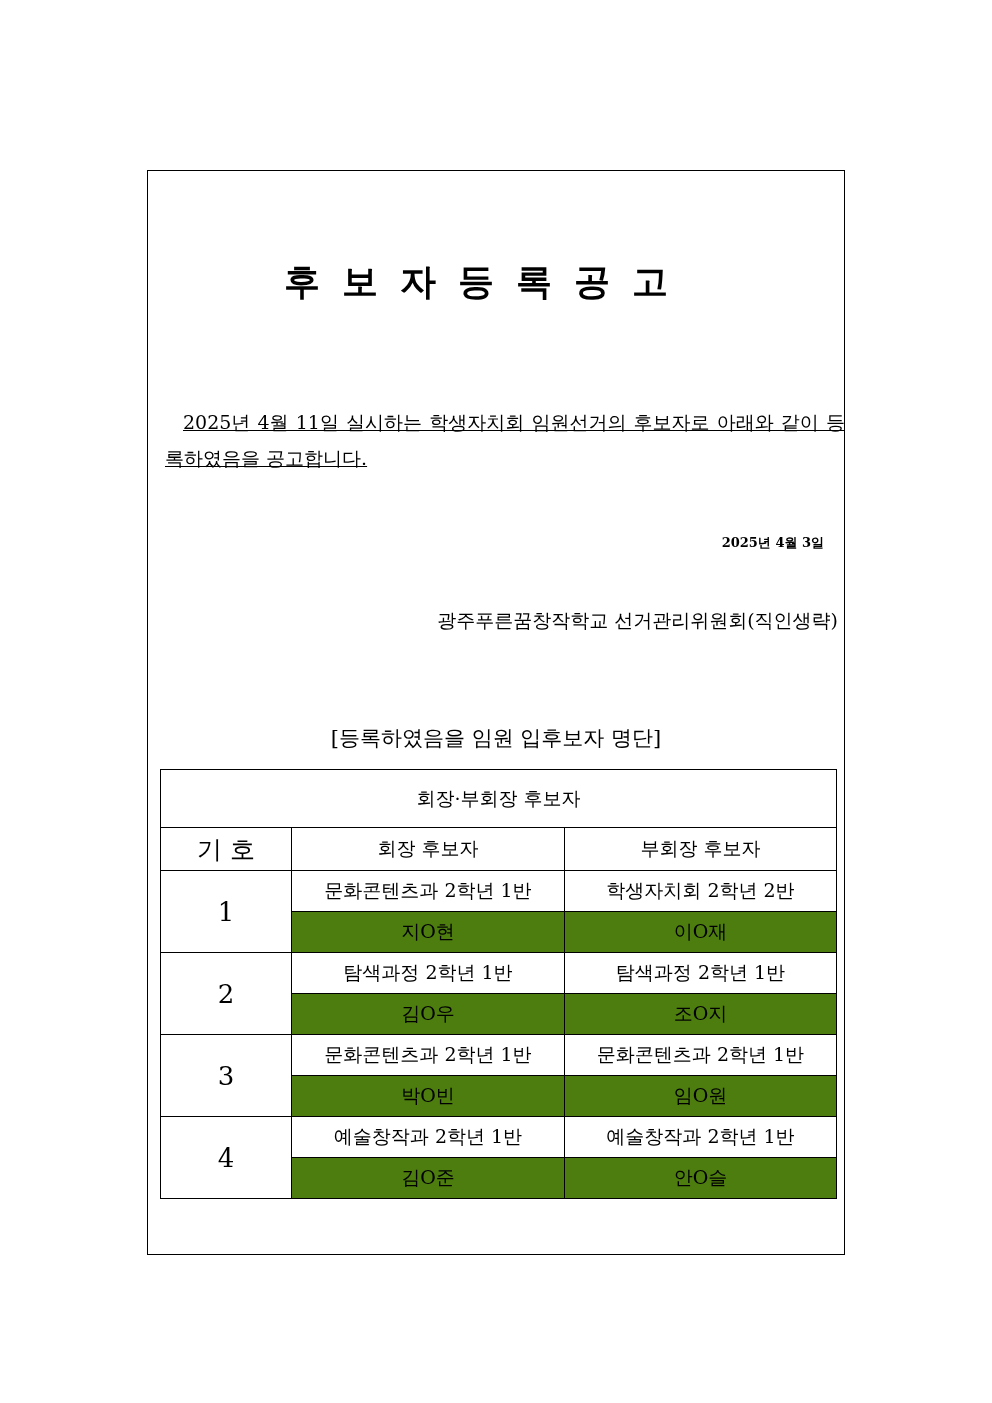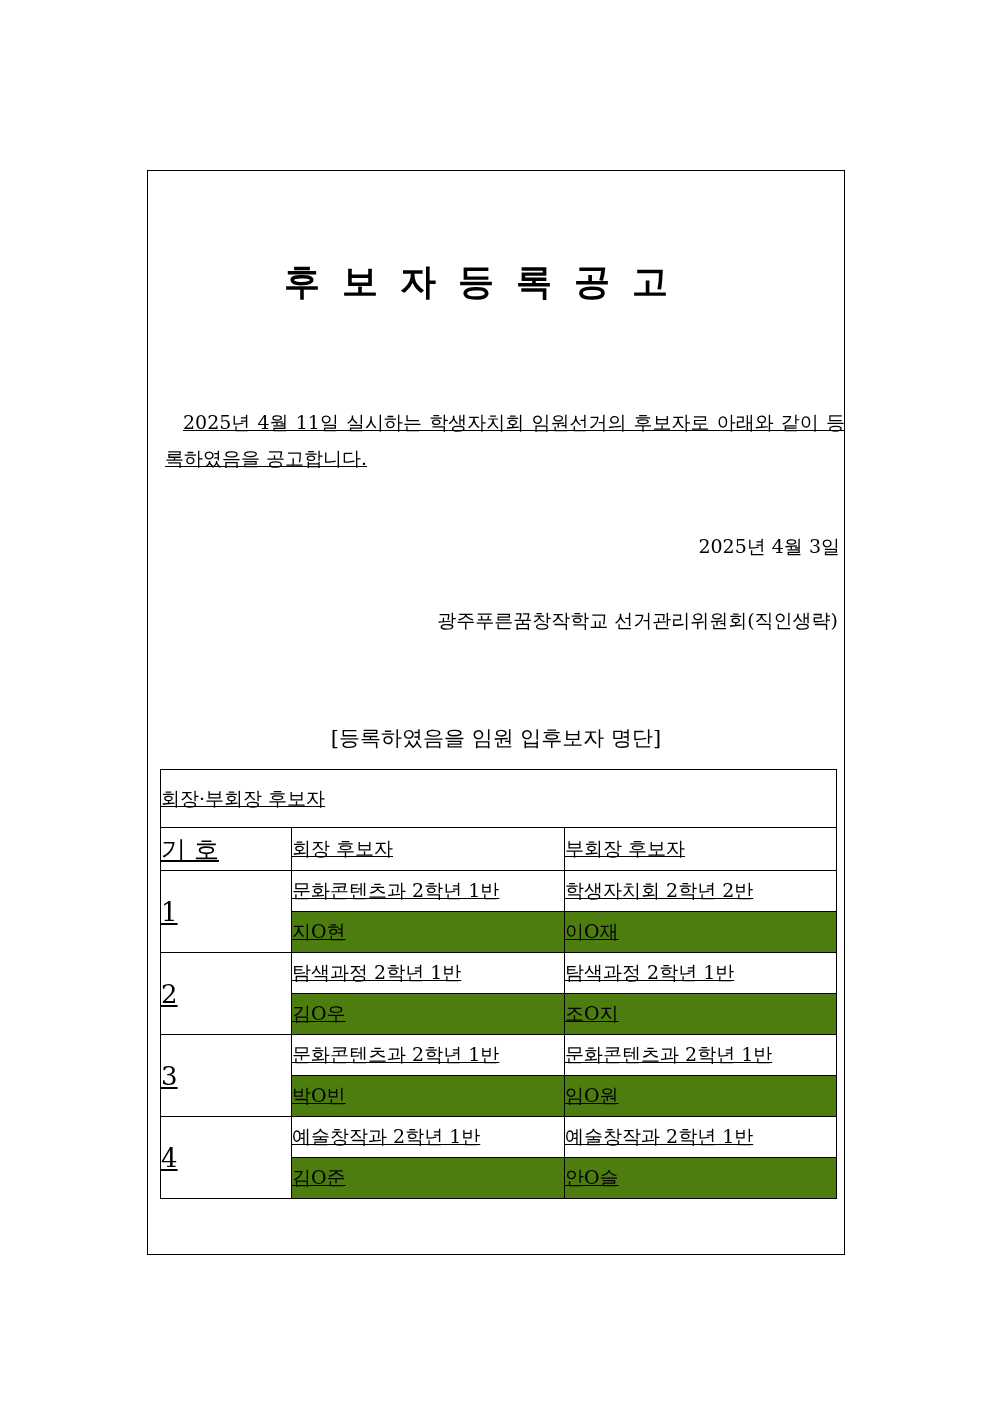--- a/index.html
+++ b/index.html
@@ -1,25 +1,25 @@
 <!DOCTYPE html>
 <html><head>
   <meta charset="utf-8">
   <style>
     html, body { margin: 0; padding: 0; background: #ffffff; }
     body { width: 992px; height: 1403px; position: relative; font-family: "DejaVu Serif", "Liberation Serif", serif; color: #000; }
     .outer-box { position: absolute; left: 147px; top: 170px; width: 698px; height: 1085px; border: 1px solid #000; box-sizing: border-box; }
     .title { position: absolute; left: 0; top: 258px; width: 952px; text-align: center; font-family: "DejaVu Sans", "Liberation Sans", sans-serif; font-weight: bold; font-size: 36px; letter-spacing: 22px; text-indent: 22px; }
     .body-text { position: absolute; left: 165px; top: 404px; width: 680px; font-size: 19px; line-height: 36px; text-align: justify; text-decoration: underline; }
     .body-text .indent { display: inline-block; width: 18px; }
-    .date { position: absolute; right: 152px; top: 534px; font-size: 19px; }
+    .date { position: absolute; right: 168px; top: 534px; font-size: 13px; font-weight: bold; }
     .signature { position: absolute; right: 154px; top: 596px; font-size: 19px; margin-top: 12px; }
     .table-caption { position: absolute; left: 0; top: 724px; width: 992px; text-align: center; font-size: 21px; }
     table.cand { position: absolute; left: 160px; top: 769px; width: 677px; border-collapse: collapse; font-size: 19px; }
-    table.cand td { border: 1px solid #000; text-align: left; padding: 0; text-decoration: underline; }
+    table.cand td { border: 1px solid #000; text-align: center; padding: 0; }
     tr.h1 td { height: 57px; }
     tr.h2 td { height: 42px; }
     tr.r td { height: 40px; }
     td.num { font-size: 26px; width: 130px; }
     td.gray { background: #4d7c0f; }
     td.col2 { width: 272px; }
   </style>
 </head>
 <body>
 

